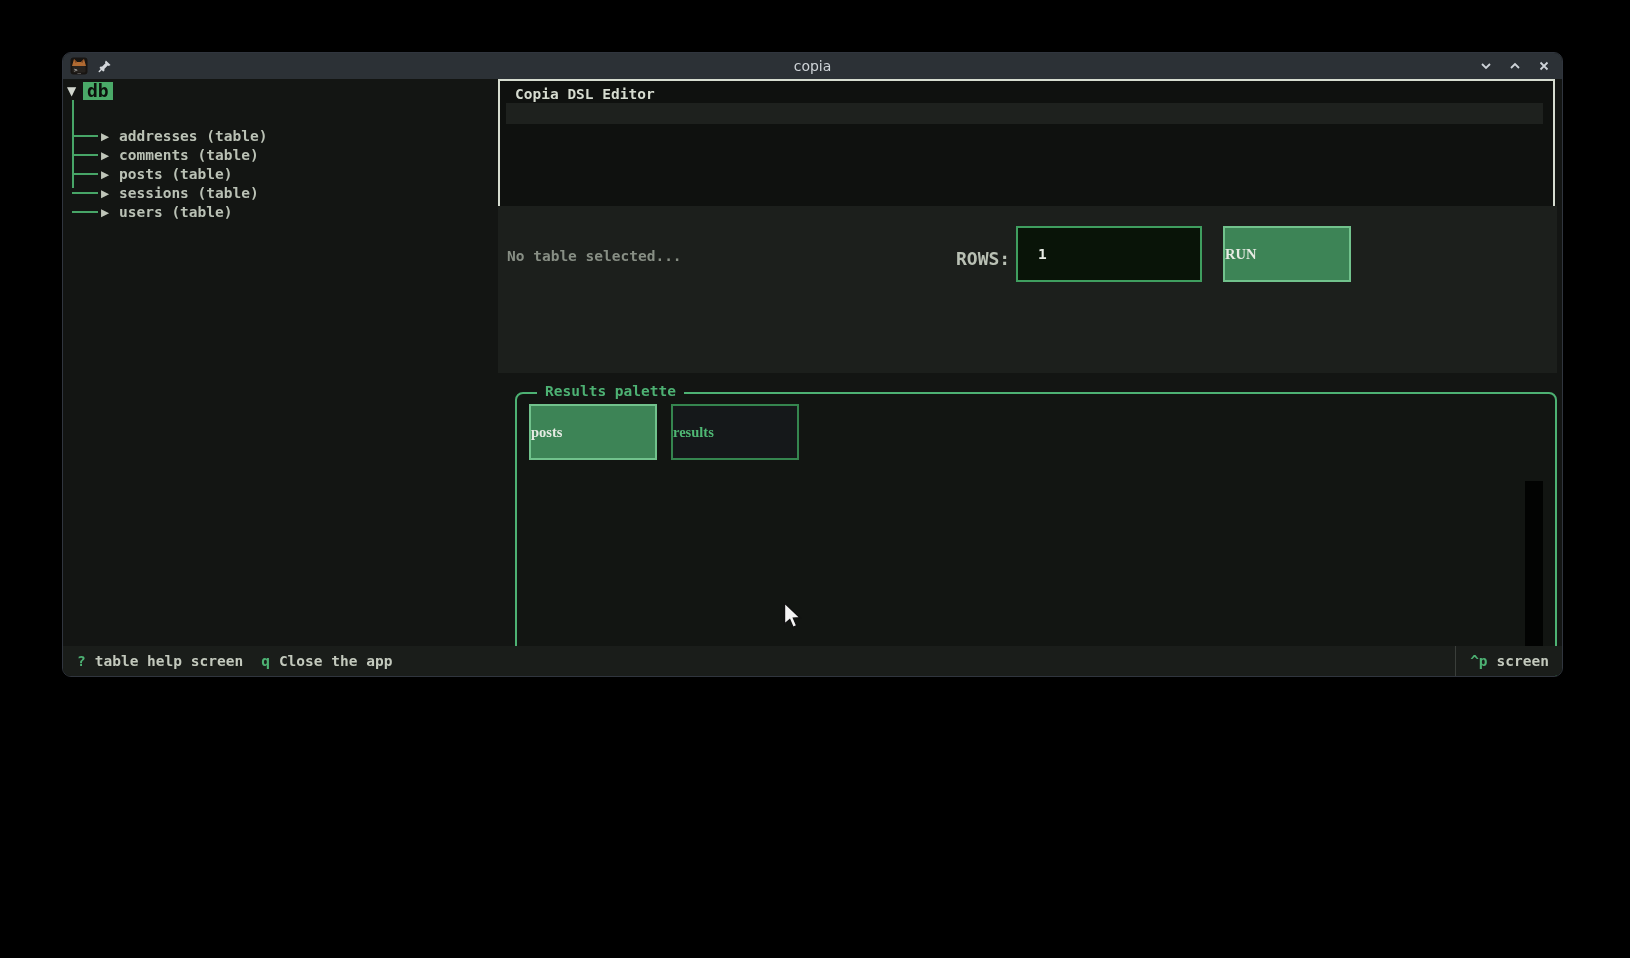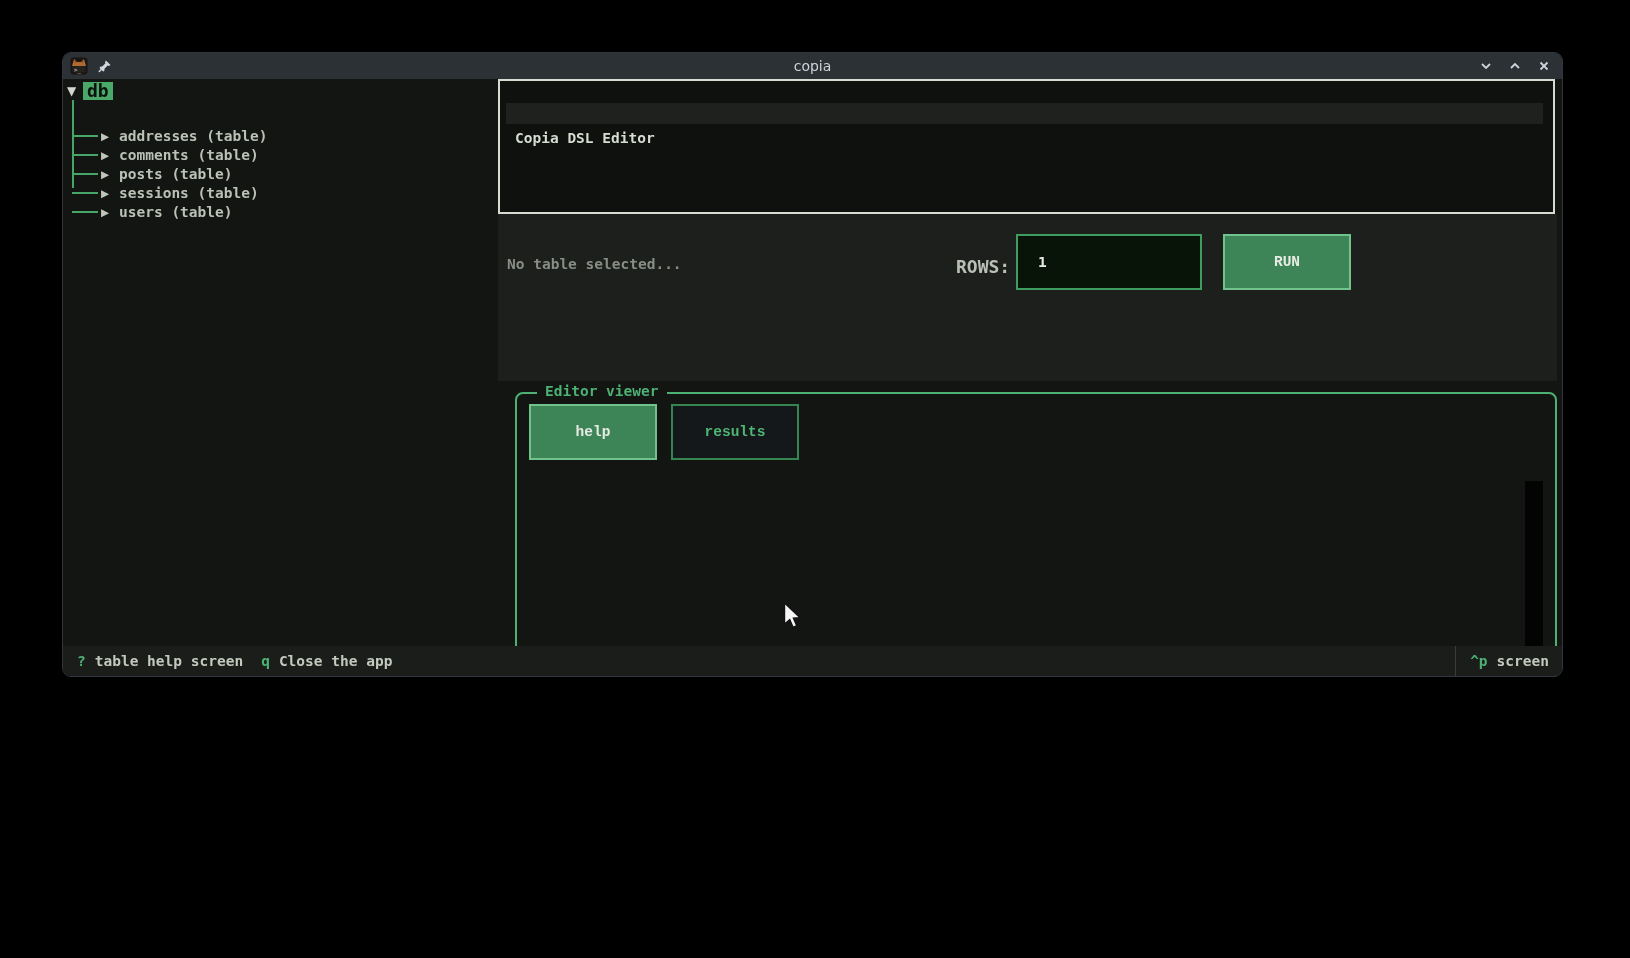--- a/index.html
+++ b/index.html
@@ -36,36 +36,36 @@
   .tree-row { position:absolute; left:0; height:19px; display:flex; align-items:center; }
   .tree-hline { position:absolute; left:9px; top:9px; width:26px; height:2px; background:#47a567; }
   .caret-right { position:absolute; left:38px; color:#bfc5b9; font-family:"DejaVu Sans", sans-serif; font-size:10.5px; }
   .tree-label { position:absolute; left:56px; color:#bac1b5; font-size:14.5px; white-space:pre; }
 
   
   .editor-panel {
     position:absolute; left:435px; top:26px; width:1057px; height:135px;
     background:#0f110f; border:2px solid #d6dcd0;
   }
-  .editor-title { position:absolute; left:15px; top:5px; color:#d6dcd0; font-size:14.5px; white-space:pre;margin-top:44px; }
+  .editor-title { position:absolute; left:15px; top:5px; color:#d6dcd0; font-size:14.5px; white-space:pre; }
   .editor-cursor-line { position:absolute; left:6px; right:10px; top:22px; height:21px; background:#1e211e; }
 
   
-  .form-section { position:absolute; left:435px; top:161px; width:1059px; height:167px; background:#1c1f1c; }
+  .form-section { position:absolute; left:435px; top:153px; width:1059px; height:167px; background:#1c1f1c; }
   .form-status { position:absolute; left:9px; top:42px; color:#878e84; font-size:14.5px; white-space:pre; }
   .rows-label { position:absolute; left:458px; top:42px; color:#b9c0b4; font-size:18px; }
   .rows-input {
     position:absolute; left:518px; top:20px; width:186px; height:56px;
     background:#091408; border:2px solid #3f9e5f; color:#e8ece5;
     font-family:"DejaVu Sans Mono", monospace; font-weight:700; font-size:14.5px;
     padding-left:20px; outline:none;
   }
   .btn {
-    position:absolute; height:56px; font-family:Liberation Mono, monospace; font-weight:700;
-    font-size:14.5px; cursor:pointer; text-align:center;
+    position:absolute; height:56px; font-family:Liberation Serif, serif; font-weight:700;
+    font-size:14.5px; cursor:pointer; text-align:left;
   }
   .btn-filled { background:#3d8456; border:2px solid #71c28c; color:#e6ebe3; }
   .btn-outline { background:#15181a; border:2px solid #35854f; color:#4fb774; }
   .run-btn    { left:725px; top:20px; width:128px; }
   .submit-btn { left:874px; top:20px; width:123px; }
 
   
   .results-panel {
     position:absolute; left:452px; top:339px; width:1042px; height:455px;
     background:#121512; border:2px solid #4db173; border-radius:8px;
@@ -176,22 +176,22 @@
     </div>
 
     <div class="form-section">
       <div class="form-status">No table selected...</div>
       <label class="rows-label">ROWS:</label>
       <input class="rows-input" value="1" style="">
       <button class="btn btn-filled run-btn">RUN</button>
     </div>
 
     <div class="results-panel">
-      <span class="results-title">Editor viewer</span>
-      <button class="btn btn-filled tab-logs">help</button>
+      <span class="results-title">Results palette</span>
+      <button class="btn btn-filled tab-logs">posts</button>
       <button class="btn btn-outline tab-results">results</button>
       <div class="log-area"></div>
       <div class="log-scrollbar"></div>
     </div>
 
     <div class="statusbar">
       <div class="sb-left">
         <span class="sb-item">
           <span class="sb-key">?</span>
           <span class="sb-label">table help screen</span>

